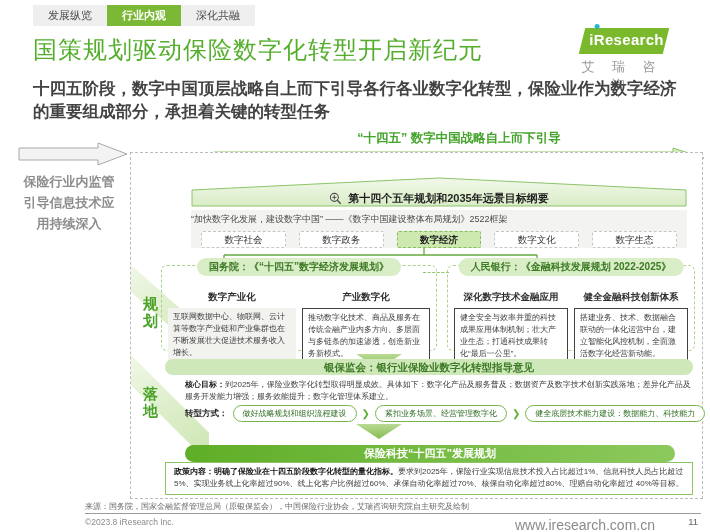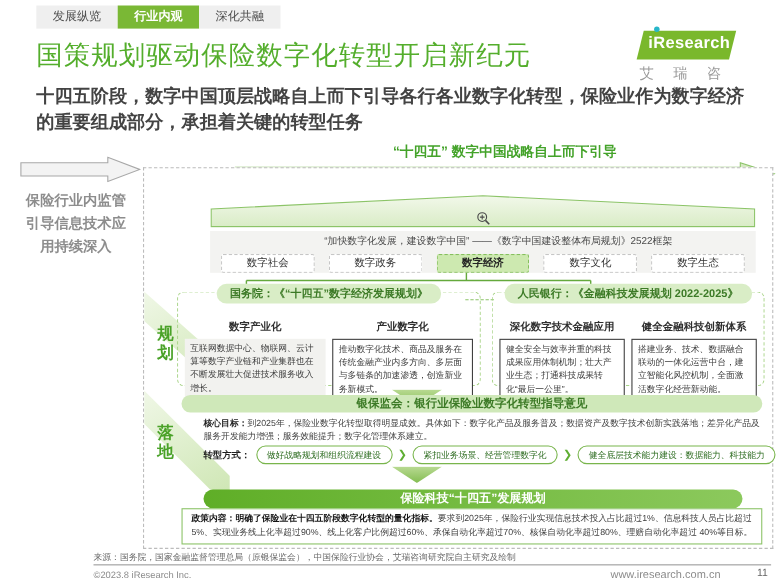--- a/index.html
+++ b/index.html
@@ -45,21 +45,21 @@
   .stage-label{position:absolute;left:12px;width:17px;font-size:15px;font-weight:bold;
                color:#4aa228;line-height:1.15;word-break:break-all;}
   .stage-label.plan{top:142px;}
   .stage-label.land{top:232px;}
 
   .trap{position:absolute;left:60px;top:24px;}
   .trap-title{position:absolute;left:60px;top:37px;width:496px;height:16px;display:flex;
               align-items:center;justify-content:center;gap:6px;font-size:11px;font-weight:bold;color:#1f1f1f;}
 
   .gray-box{position:absolute;left:60px;top:57px;width:496px;height:38px;background:#f3f3f1;}
-  .quote{margin-top:3px;text-align:center;font-size:9px;color:#4a4a4a;margin-left:28px;}
+  .quote{margin-top:3px;font-size:9px;color:#4a4a4a;}
   .domains{display:flex;gap:13px;padding:0 10px;margin-top:5px;}
   .domain{flex:1;height:15px;line-height:15px;text-align:center;font-size:9.5px;border-radius:2px;
           border:1px dashed #c6c6c6;background:#fff;color:#333;}
   .domain.active{background:#cde9b0;border-color:#86bf5e;font-weight:bold;color:#222;}
 
   .connector{position:absolute;left:60px;top:95px;}
 
   .sections{position:absolute;left:30px;top:112px;width:534px;display:flex;gap:10px;}
   .sections .mid-dash{position:absolute;left:262px;top:7px;width:26px;height:0;
                       border-top:1.5px dashed #8cc468;}
@@ -96,21 +96,21 @@
             border-radius:9px;background:linear-gradient(90deg,#5fae27,#8cc95d);
             text-align:center;color:#fff;font-weight:bold;font-size:11px;}
   .policy{position:absolute;left:34px;top:309px;width:510px;border:1px solid #8cc468;background:#fff;
           padding:3px 8px;font-size:8px;line-height:1.55;color:#3d3d3d;}
   .policy b{color:#141414;}
 
   
   .source{position:absolute;left:85px;top:501px;font-size:8px;color:#6a6a6a;}
   .rule{position:absolute;left:85px;top:513px;width:616px;height:1px;background:#9c9c9c;}
   .copy{position:absolute;left:85px;top:517px;font-size:8.5px;color:#8b8b8b;}
-  .site{position:absolute;right:55px;top:517px;font-size:10px;color:#8b8b8b;}
+  .site{position:absolute;right:55px;top:517px;font-size:14px;color:#8b8b8b;}
   .page-no{position:absolute;right:12px;top:516px;font-size:9.5px;color:#666;}
 </style>
 </head>
 <body>
 
 <div id="page">
 
   <div class="tabbar">
     <div class="tab">发展纵览</div>
     <div class="tab active">行业内观</div>
@@ -156,20 +156,21 @@
       </defs>
       <polygon points="1,13 248,1 495,13 495,29 1,29" fill="url(#g1)" stroke="#8cc468" stroke-width="1"></polygon>
     </svg>
     <div class="trap-title">
       <svg width="13" height="13" viewBox="0 0 15 15">
         <circle cx="6.2" cy="6.2" r="4.6" fill="none" stroke="#4a4a4a" stroke-width="1.2"></circle>
         <line x1="6.2" y1="3.8" x2="6.2" y2="8.6" stroke="#4a4a4a" stroke-width="1.1"></line>
         <line x1="3.8" y1="6.2" x2="8.6" y2="6.2" stroke="#4a4a4a" stroke-width="1.1"></line>
         <line x1="9.6" y1="9.6" x2="13.6" y2="13.6" stroke="#4a4a4a" stroke-width="1.6"></line>
       </svg>
+      <span>第十四个五年规划和2035年远景目标纲要</span>
     </div>
 
     <div class="gray-box">
       <div class="quote">“加快数字化发展，建设数字中国” ——《数字中国建设整体布局规划》2522框架</div>
       <div class="domains">
         <div class="domain">数字社会</div>
         <div class="domain">数字政务</div>
         <div class="domain active">数字经济</div>
         <div class="domain">数字文化</div>
         <div class="domain">数字生态</div>

